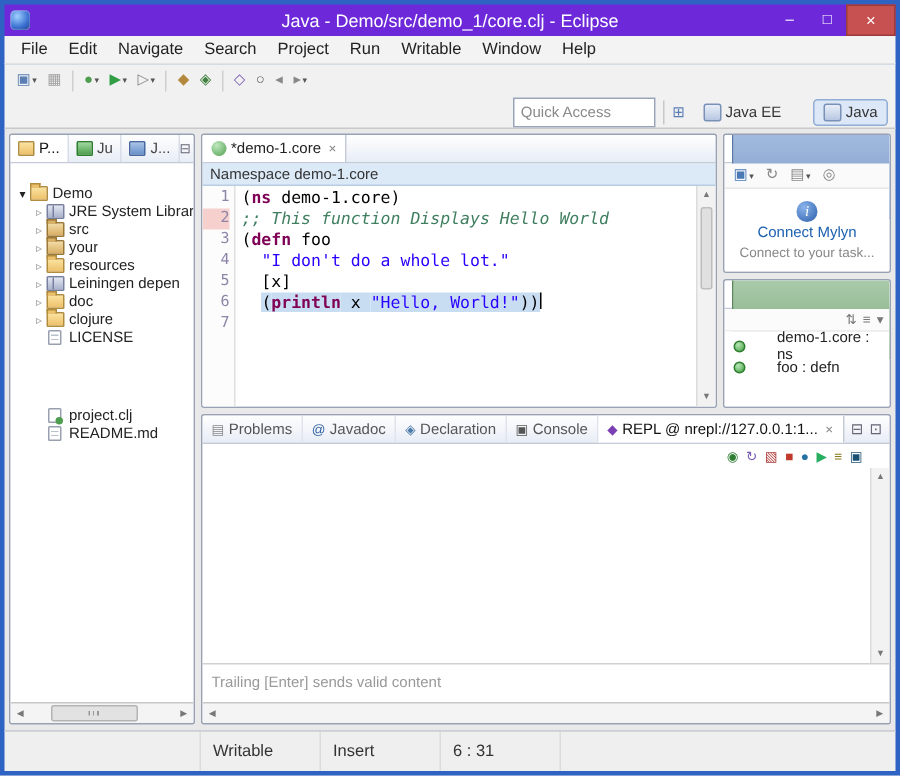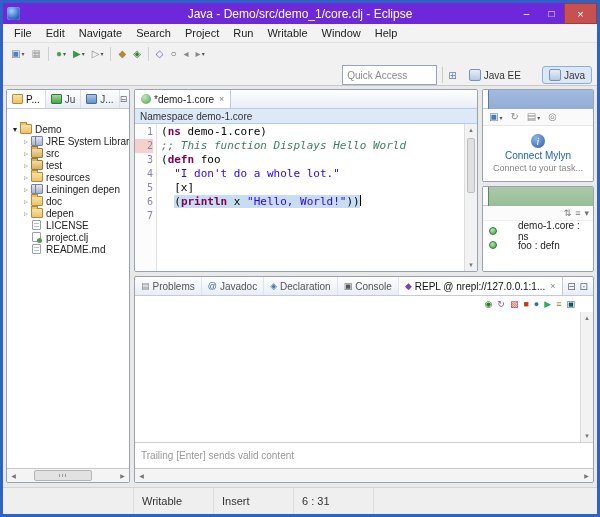--- a/index.html
+++ b/index.html
@@ -260,48 +260,48 @@
         <span class="tlabel">JRE System Librar</span>
       </div>
       <div class="trow" style="padding-left: 14px;">
         <span class="tarrow">▹</span>
         <span class="ticon i-src"></span>
         <span class="tlabel">src</span>
       </div>
       <div class="trow" style="padding-left: 14px;">
         <span class="tarrow">▹</span>
         <span class="ticon i-src"></span>
-        <span class="tlabel">test</span>
+        <span class="tlabel">your</span>
       </div>
       <div class="trow" style="padding-left: 14px;">
         <span class="tarrow">▹</span>
         <span class="ticon i-folder"></span>
         <span class="tlabel">resources</span>
       </div>
       <div class="trow" style="padding-left: 14px;">
         <span class="tarrow">▹</span>
         <span class="ticon i-lib"></span>
         <span class="tlabel">Leiningen depen</span>
       </div>
       <div class="trow" style="padding-left: 14px;">
         <span class="tarrow">▹</span>
         <span class="ticon i-folder"></span>
         <span class="tlabel">doc</span>
       </div>
       <div class="trow" style="padding-left: 14px;">
         <span class="tarrow">▹</span>
         <span class="ticon i-folder"></span>
-        <span class="tlabel">depen</span>
+        <span class="tlabel">clojure</span>
       </div>
       <div class="trow" style="padding-left: 14px;">
         <span class="tarrow"></span>
         <span class="ticon i-file"></span>
         <span class="tlabel">LICENSE</span>
       </div>
-      <div class="trow" style="padding-left: 14px;">
+      <div class="trow" style="padding-left: 14px; margin-top: 40px;">
         <span class="tarrow"></span>
         <span class="ticon i-clj"></span>
         <span class="tlabel">project.clj</span>
       </div>
       <div class="trow" style="padding-left: 14px;">
         <span class="tarrow"></span>
         <span class="ticon i-file"></span>
         <span class="tlabel">README.md</span>
       </div>
     </div>

